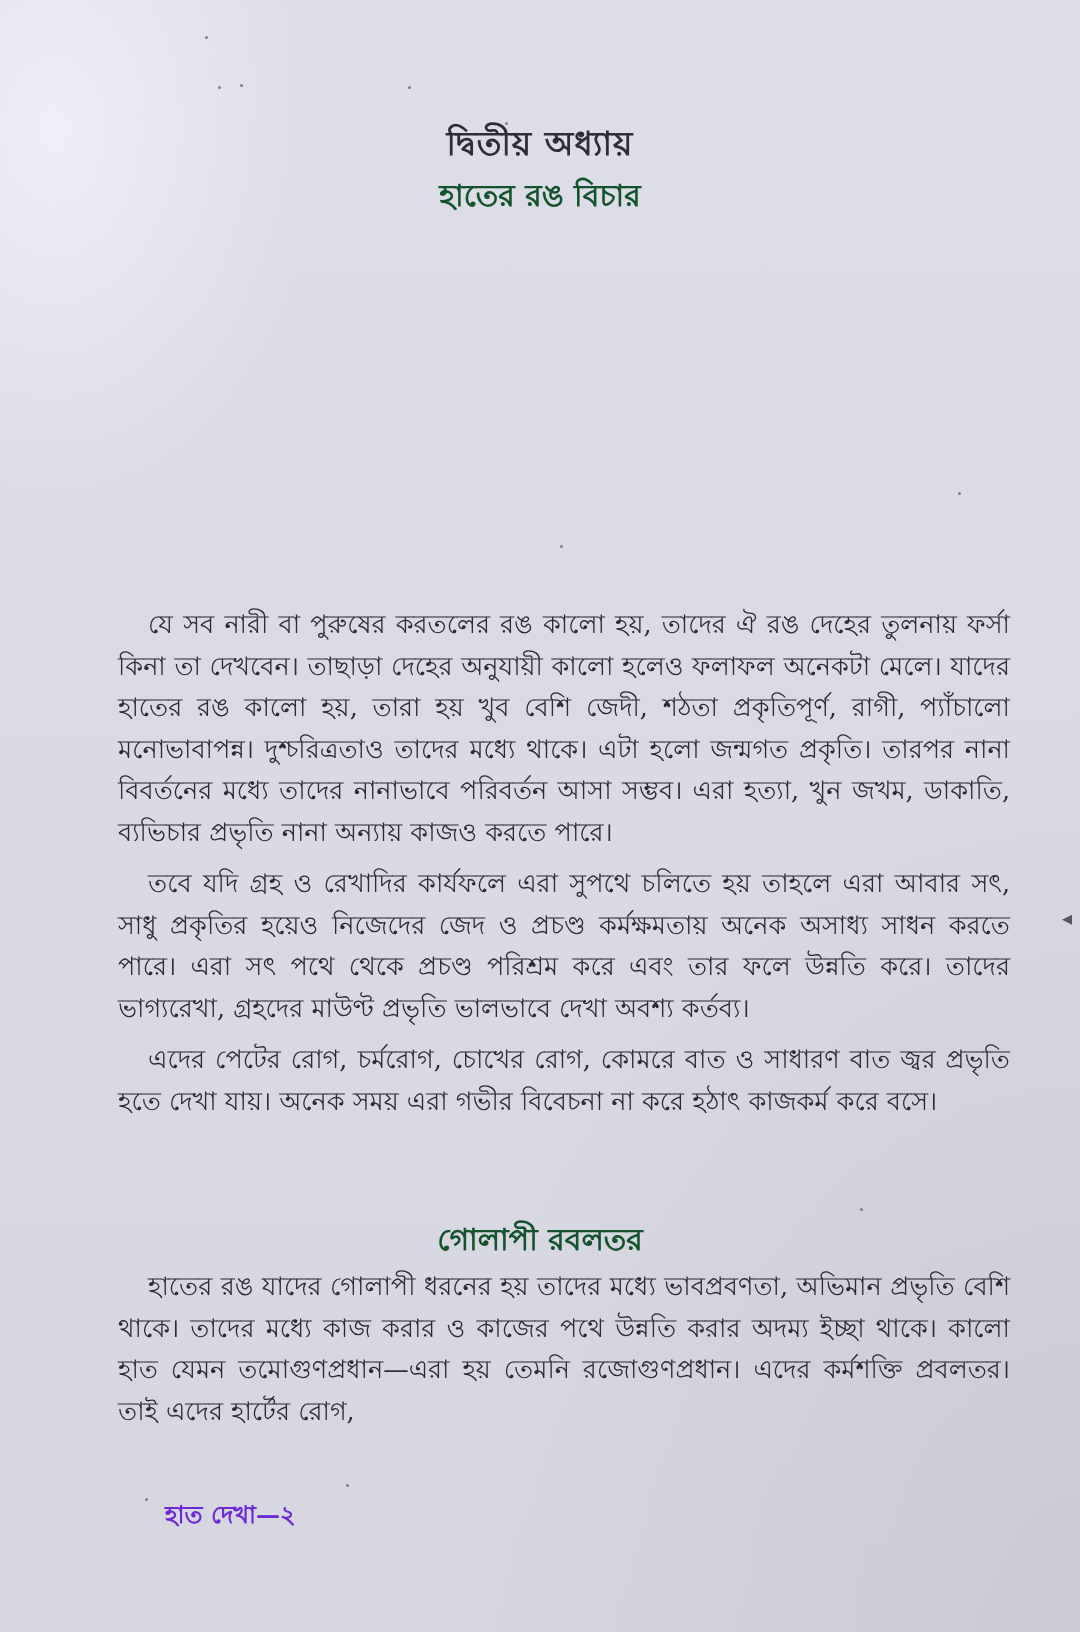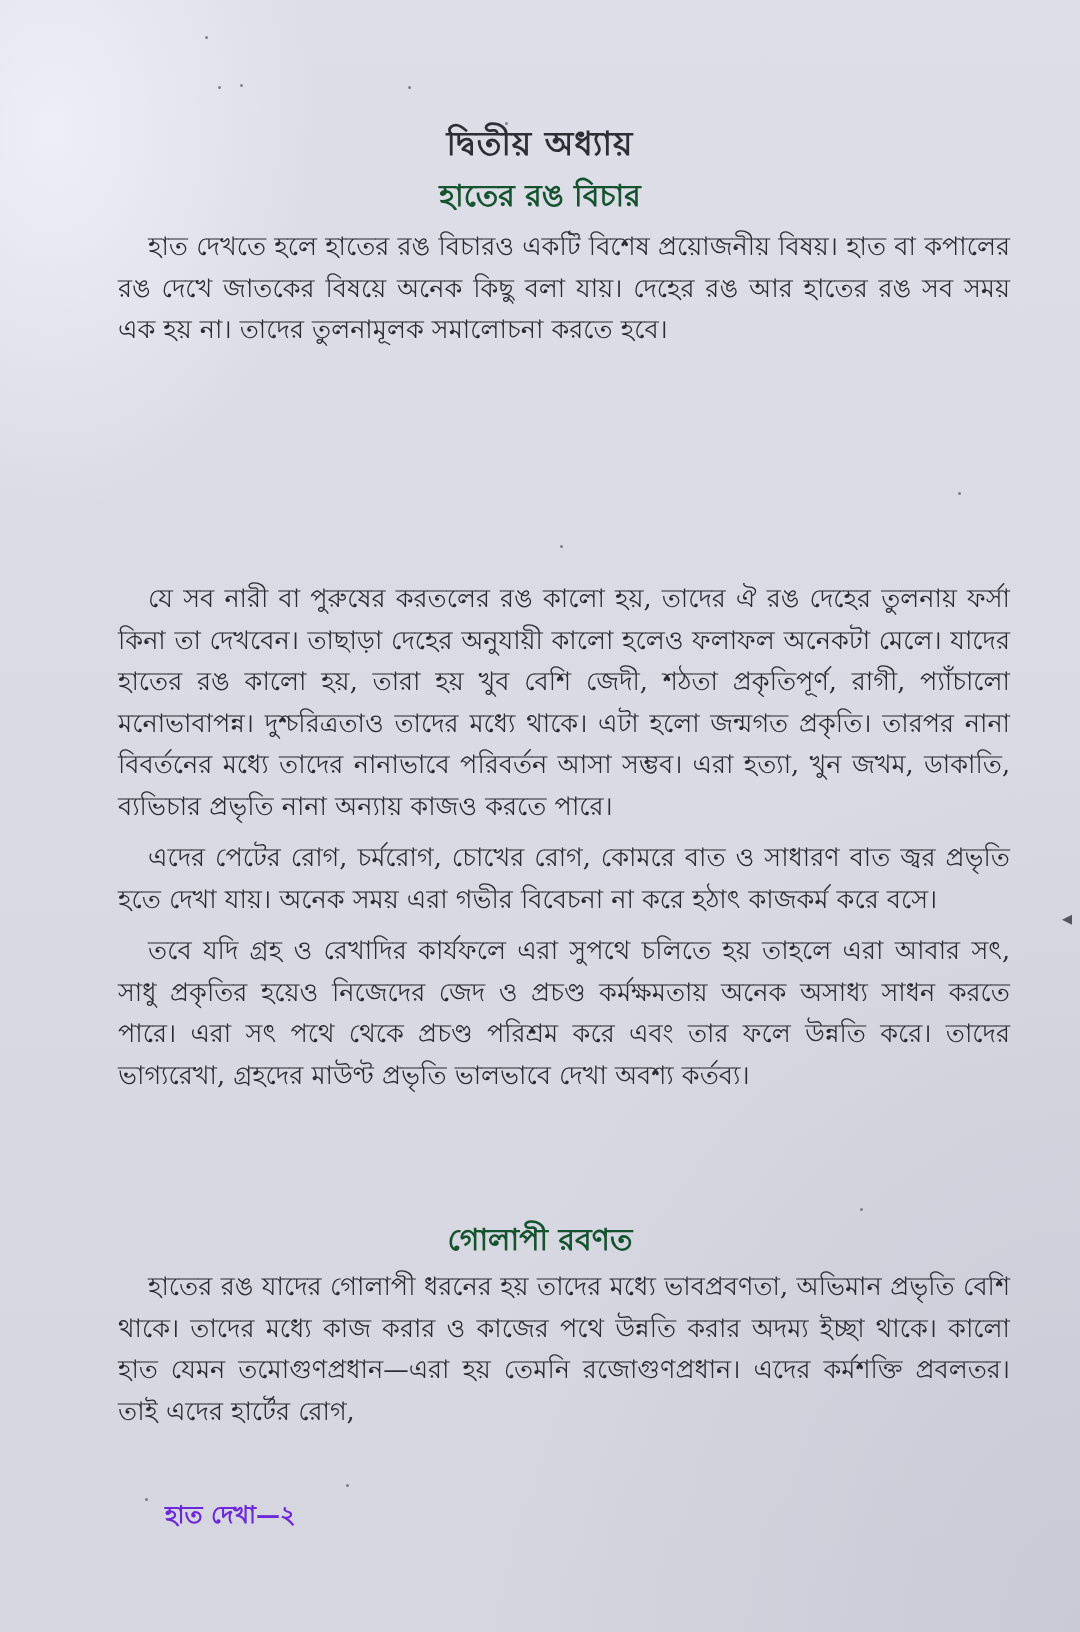--- a/index.html
+++ b/index.html
@@ -86,30 +86,29 @@
   </style>
 </head>
 <body>
 
 <div class="page">
 
   <div class="chapter-title">দ্বিতীয় অধ্যায়</div>
 
   <div class="section-heading" style="top:172px;">হাতের রঙ বিচার</div>
   <div class="body-text" style="top:226px;">
-    <p class="para">হাত দেখতে হলে হাতের রঙ বিচারও একটি বিশেষ প্রয়োজনীয় বিষয়। হাত বা কপালের রঙ দেখে জাতকের বিষয়ে অনেক কিছু বলা যায়। দেহের রঙ আর হাতের রঙ সব সময় এক হয় না। তাদের তুলনামূলক সমালোচনা করতে হবে।</p>
   </div>
 
-  <div class="body-text" style="top:578px;">
+  <div class="body-text" style="top:604px;">
     <p class="para">যে সব নারী বা পুরুষের করতলের রঙ কালো হয়, তাদের ঐ রঙ দেহের তুলনায় ফর্সা কিনা তা দেখবেন। তাছাড়া দেহের অনুযায়ী কালো হলেও ফলাফল অনেকটা মেলে। যাদের হাতের রঙ কালো হয়, তারা হয় খুব বেশি জেদী, শঠতা প্রকৃতিপূর্ণ, রাগী, প্যাঁচালো মনোভাবাপন্ন। দুশ্চরিত্রতাও তাদের মধ্যে থাকে। এটা হলো জন্মগত প্রকৃতি। তারপর নানা বিবর্তনের মধ্যে তাদের নানাভাবে পরিবর্তন আসা সম্ভব। এরা হত্যা, খুন জখম, ডাকাতি, ব্যভিচার প্রভৃতি নানা অন্যায় কাজও করতে পারে।</p>
+    <p class="para">তবে যদি গ্রহ ও রেখাদির কার্যফলে এরা সুপথে চলিতে হয় তাহলে এরা আবার সৎ, সাধু প্রকৃতির হয়েও নিজেদের জেদ ও প্রচণ্ড কর্মক্ষমতায় অনেক অসাধ্য সাধন করতে পারে। এরা সৎ পথে থেকে প্রচণ্ড পরিশ্রম করে এবং তার ফলে উন্নতি করে। তাদের ভাগ্যরেখা, গ্রহদের মাউণ্ট প্রভৃতি ভালভাবে দেখা অবশ্য কর্তব্য।</p>
     <p class="para">এদের পেটের রোগ, চর্মরোগ, চোখের রোগ, কোমরে বাত ও সাধারণ বাত জ্বর প্রভৃতি হতে দেখা যায়। অনেক সময় এরা গভীর বিবেচনা না করে হঠাৎ কাজকর্ম করে বসে।</p>
-    <p class="para">তবে যদি গ্রহ ও রেখাদির কার্যফলে এরা সুপথে চলিতে হয় তাহলে এরা আবার সৎ, সাধু প্রকৃতির হয়েও নিজেদের জেদ ও প্রচণ্ড কর্মক্ষমতায় অনেক অসাধ্য সাধন করতে পারে। এরা সৎ পথে থেকে প্রচণ্ড পরিশ্রম করে এবং তার ফলে উন্নতি করে। তাদের ভাগ্যরেখা, গ্রহদের মাউণ্ট প্রভৃতি ভালভাবে দেখা অবশ্য কর্তব্য।</p>
   </div>
 
-  <div class="section-heading" style="top:1216px;">গোলাপী রবণত</div>
+  <div class="section-heading" style="top:1216px;">গোলাপী রবলতর</div>
   <div class="body-text" style="top:1266px;">
     <p class="para">হাতের রঙ যাদের গোলাপী ধরনের হয় তাদের মধ্যে ভাবপ্রবণতা, অভিমান প্রভৃতি বেশি থাকে। তাদের মধ্যে কাজ করার ও কাজের পথে উন্নতি করার অদম্য ইচ্ছা থাকে। কালো হাত যেমন তমোগুণপ্রধান—এরা হয় তেমনি রজোগুণপ্রধান। এদের কর্মশক্তি প্রবলতর। তাই এদের হার্টের রোগ,</p>
   </div>
 
   <div class="footer-sig">হাত দেখা—২</div>
 
   <span class="speck" style="left:205px;top:36px;"></span>
   <span class="speck" style="left:218px;top:86px;"></span>
   <span class="speck" style="left:240px;top:84px;"></span>
   <span class="speck" style="left:408px;top:86px;"></span>

